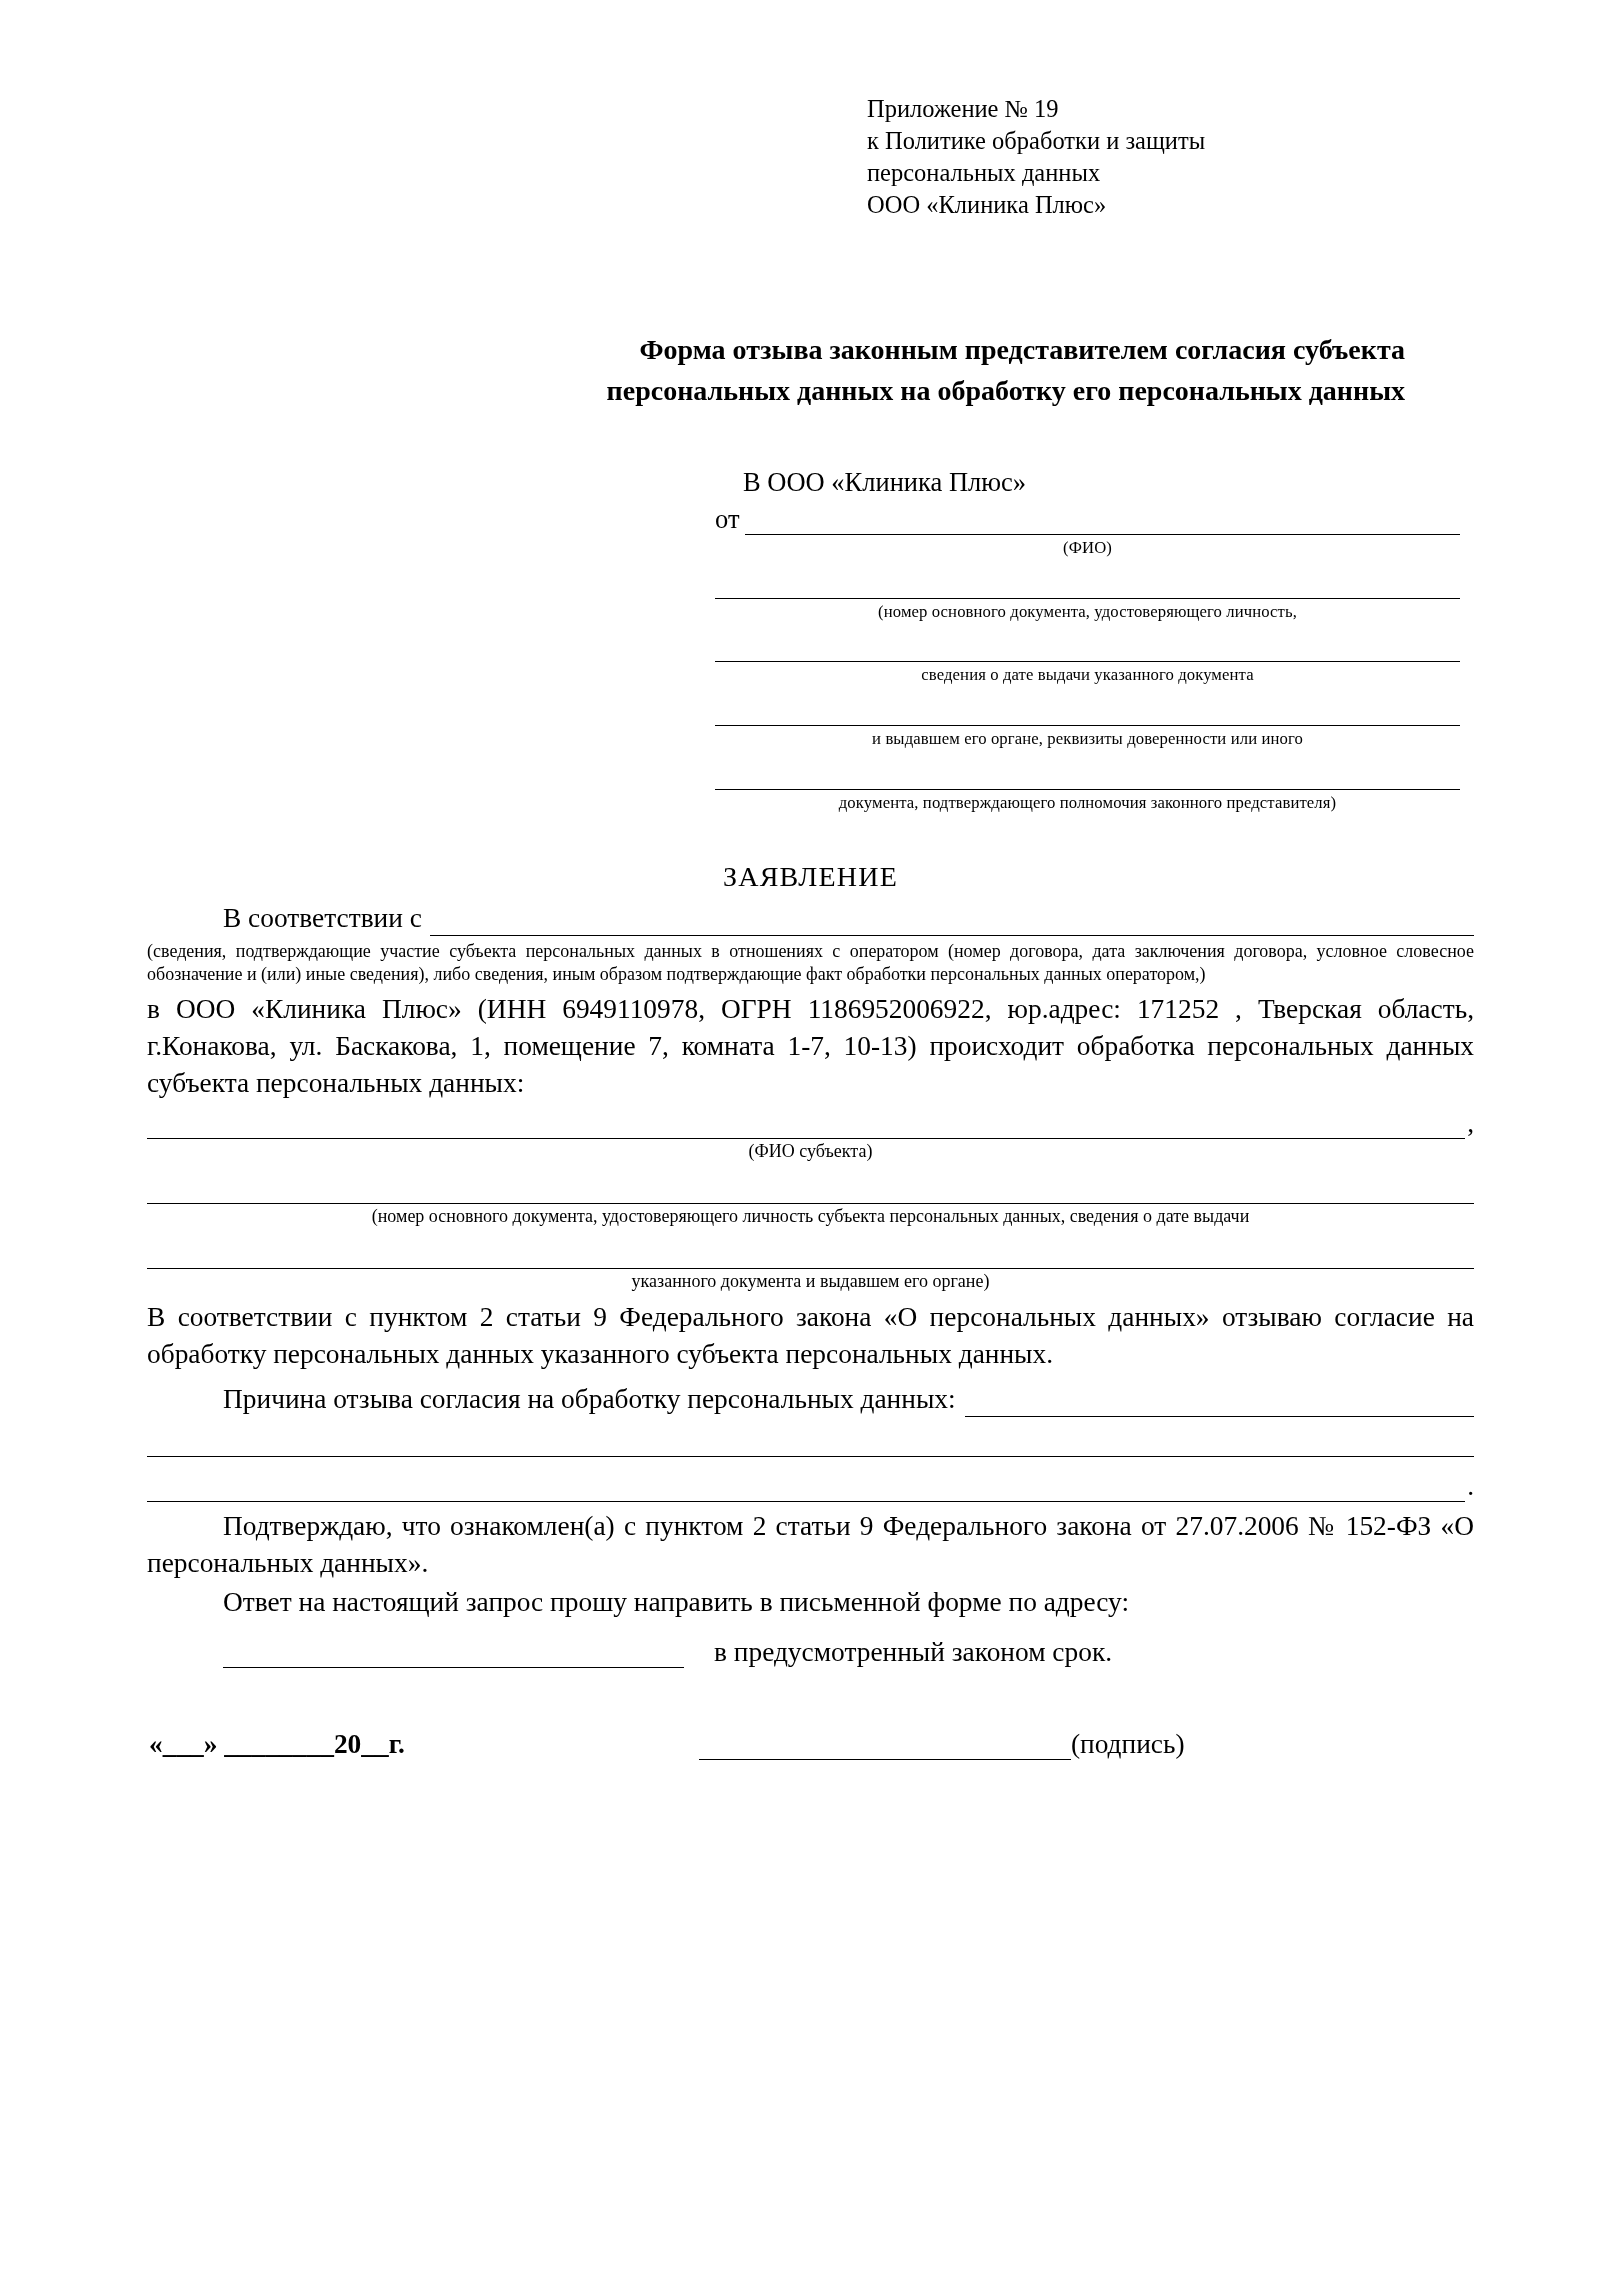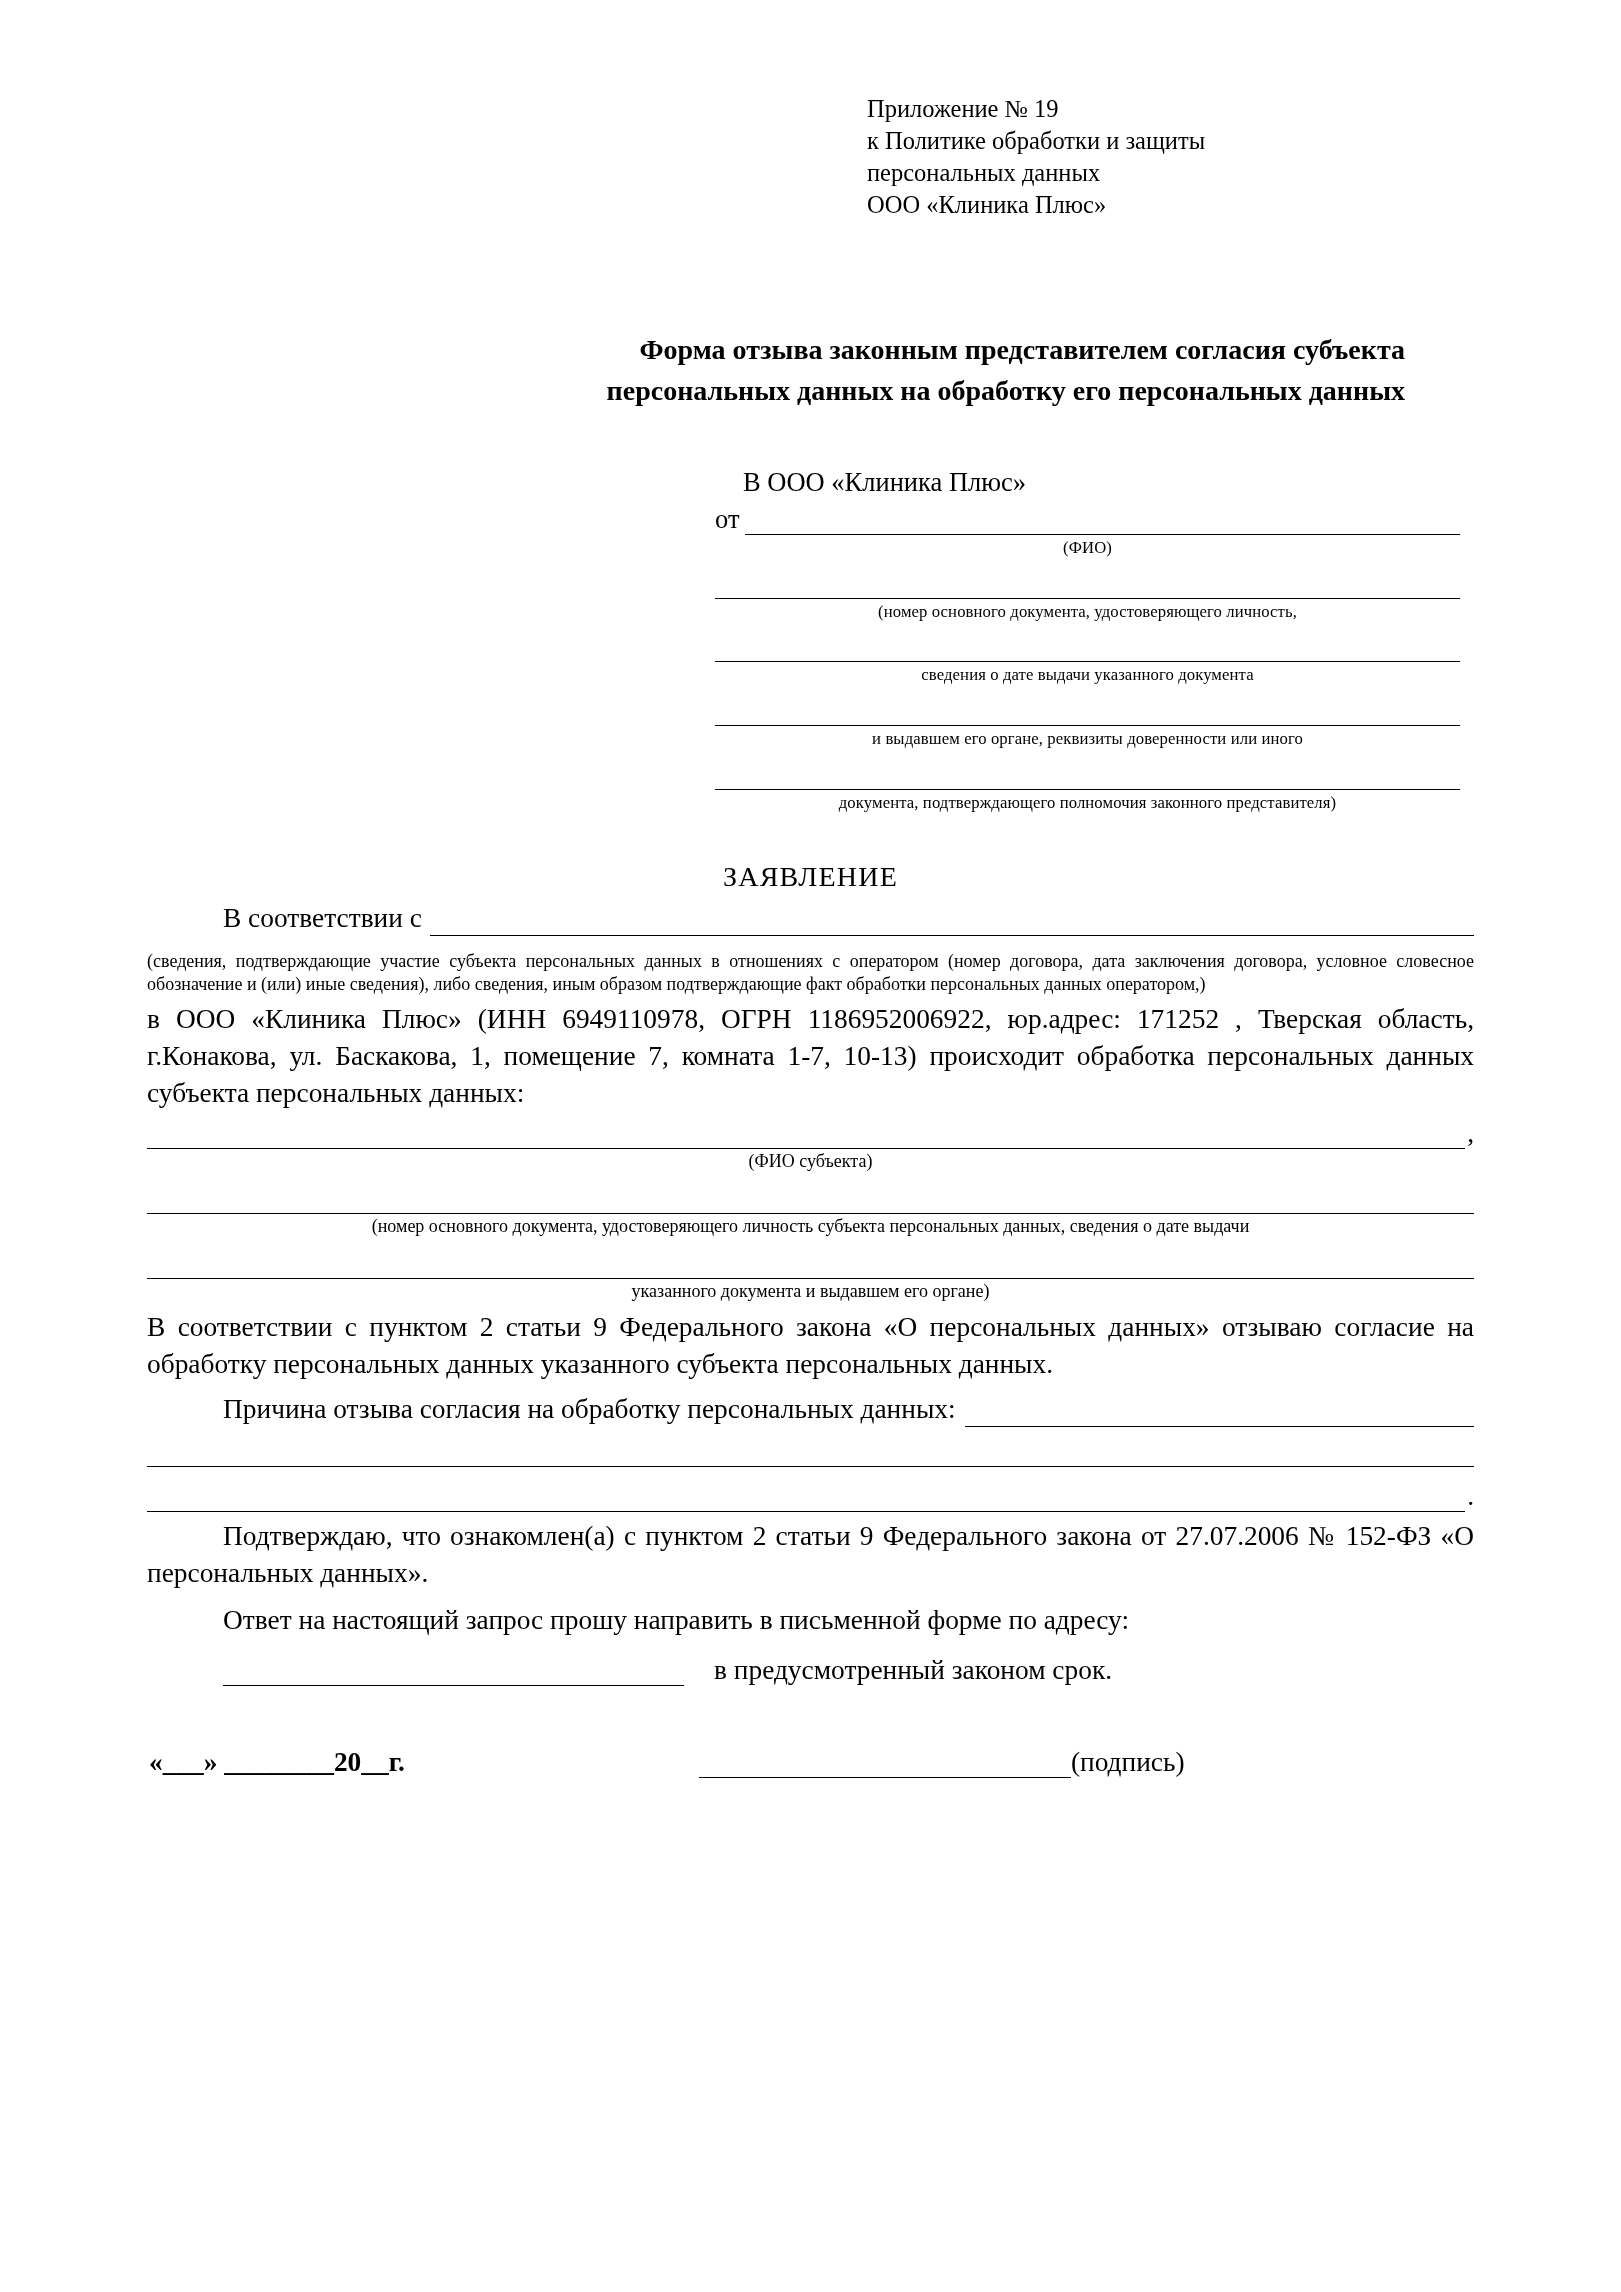--- a/index.html
+++ b/index.html
@@ -93,21 +93,21 @@
     display: flex;
     align-items: flex-end;
     margin-top: 7.8px;
   }
   .indent { display: inline-block; width: 76px; }
 
   .small-note {
     font-size: 18px;
     line-height: 22.5px;
     text-align: justify;
-    margin-top: 14px;
+    margin-top: 4px;
   }
 
   .para {
     font-size: 27.4px;
     line-height: 37px;
     text-align: justify;
     margin-top: 5.9px;
   }
 
   .rule-row {
@@ -224,21 +224,21 @@
     <div class="rule-full"></div>
 
     <div class="gap-small"></div>
     <div class="rule-row">
       <span class="rule"></span>
       <span class="tail">.</span>
     </div>
 
     <div class="para" style="text-indent:76px;">Подтверждаю, что ознакомлен(а) с пунктом 2 статьи 9 Федерального закона от 27.07.2006 № 152-ФЗ «О персональных данных».</div>
 
-    <div class="para" style="text-indent:76px; margin-top:10px;font-family:Liberation Serif, serif;">Ответ на настоящий запрос прошу направить в письменной форме по адресу:</div>
+    <div class="para" style="text-indent:76px; margin-top:2px;font-family:Liberation Serif, serif;">Ответ на настоящий запрос прошу направить в письменной форме по адресу:</div>
 
     <div class="rule-row" style="margin-top:16px;gap:28px;">
       <span class="rule" style="max-width:461px; flex:0 0 461px; margin-left:76px;"></span>
       <span class="tail">в предусмотренный законом срок.</span>
     </div>
 
     <div class="sig-row">
       <span class="sig-left" style="margin-left:2px;font-weight:bold;">«___» ________20__г.</span>
       <span class="sig-spacer"></span>
       <span class="sig-rule"></span>

